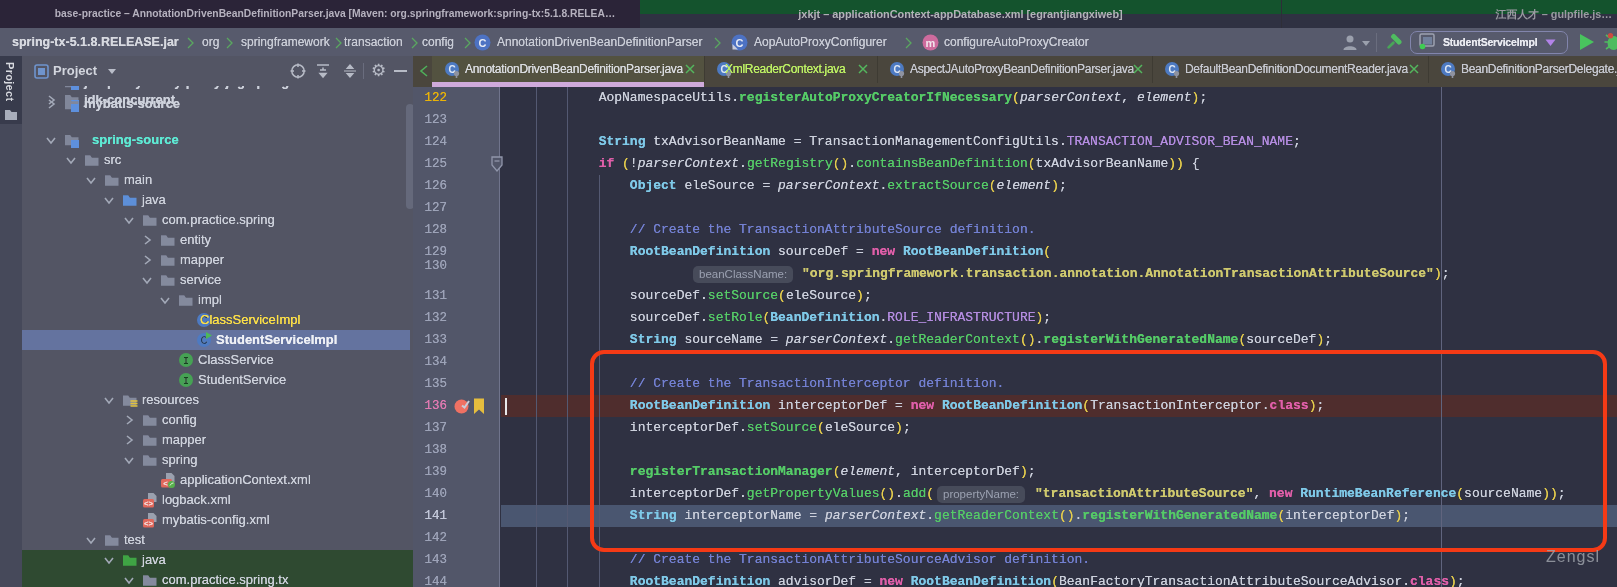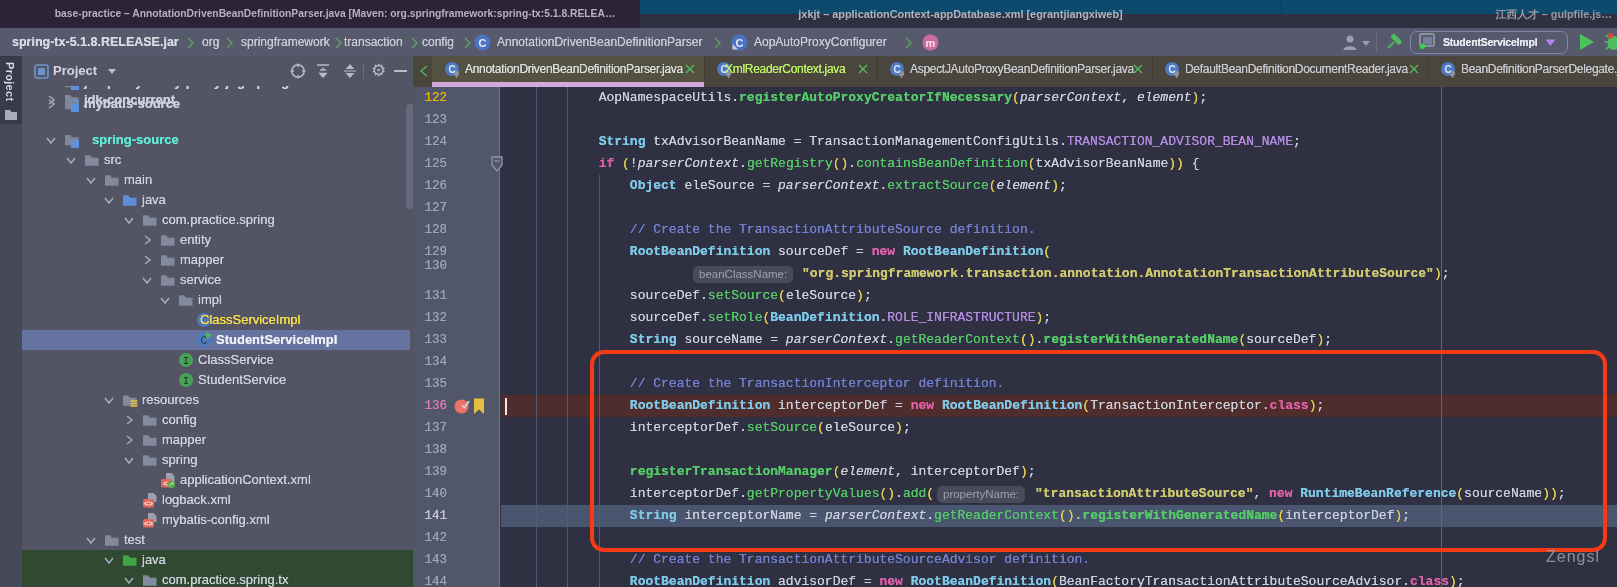--- a/index.html
+++ b/index.html
@@ -1,18 +1,18 @@
 <!DOCTYPE html>
 <html><head><meta charset="utf-8"><style>
 *{margin:0;padding:0;box-sizing:border-box}
 html,body{width:1617px;height:587px;overflow:hidden;background:#2f3142;font-family:"Liberation Sans",sans-serif}
 #root{position:relative;width:1617px;height:587px;overflow:hidden}
 .abs{position:absolute}
 
-#titlebar{position:absolute;left:0;top:0;width:1617px;height:14px;background:#0c4a6e}
+#titlebar{position:absolute;left:0;top:0;width:1617px;height:14px;background:#14532d}
 #tleft{position:absolute;left:0;top:0;width:640px;height:28px;background:#2b2438;color:#b6b2bf;font-size:10.3px;font-weight:bold;padding-left:30px;text-align:center;line-height:28px;white-space:nowrap}
 #tmid{position:absolute;left:640px;top:0;width:641px;height:28px;color:#b3b3b9;font-size:10.9px;font-weight:600;text-align:center;line-height:28px}
 #tright{position:absolute;left:1282px;top:0;width:335px;height:28px;color:#9a9aa2;font-size:10.8px;font-weight:600;text-align:right;line-height:28px;padding-right:5px}
 #tsep{position:absolute;left:1281px;top:0;width:1px;height:28px;background:#2e2e38}
 
 #toolbar{position:absolute;left:0;top:28px;width:1617px;height:29px;background:#575a6c;border-bottom:1px solid #44475a}
 .bc{position:absolute;top:0;height:29px;line-height:29px;font-size:12px;color:#c9ccd6;white-space:nowrap;text-shadow:0 0 .5px currentColor}
 .bc.b{font-weight:bold;color:#d7d9e0;font-size:12.5px}
 .bchev{position:absolute;top:8.5px;width:7px;height:12px}
 
@@ -94,20 +94,21 @@
         <path d="M1.5 15.5 L7 15.5 L1.5 10 Z" fill="#cdd2e0" opacity="0.95"></path>
       </svg>
  <span class="bc" style="left:754px">AopAutoProxyConfigurer</span>
  <svg class="bchev" style="left:905px" viewBox="0 0 7 12">
         <path d="M1 1 L6 6 L1 11" stroke="#5aa860" stroke-width="1.3" fill="none"></path>
       </svg>
  <svg class="abs" style="left:922px;top:6px" width="17" height="17">
         <circle cx="8.5" cy="8.5" r="8" fill="#cd6b9d"></circle>
         <text x="8.5" y="12.5" text-anchor="middle" font-size="11" font-weight="bold" fill="#f3e6ee" font-family="Liberation Sans">m</text>
       </svg>
+ <span class="bc" style="left:944px">configureAutoProxyCreator</span>
 
  <svg class="abs" style="left:1341px;top:5px" width="20" height="20">
         <circle cx="9" cy="6" r="3.5" fill="#9ba0ad"></circle>
         <path d="M2.5 17 c0-5 13-5 13 0 Z" fill="#9ba0ad"></path>
       </svg>
  <svg class="abs" style="left:1361px;top:12px" width="10" height="8">
         <path d="M1 1 L5 6 L9 1 Z" fill="#9ba0ad"></path>
       </svg>
  <div class="abs" style="left:1376px;top:5px;width:1px;height:19px;background:#6a6d7e"></div>
  <svg class="abs" style="left:1384px;top:4px" width="20" height="20">

